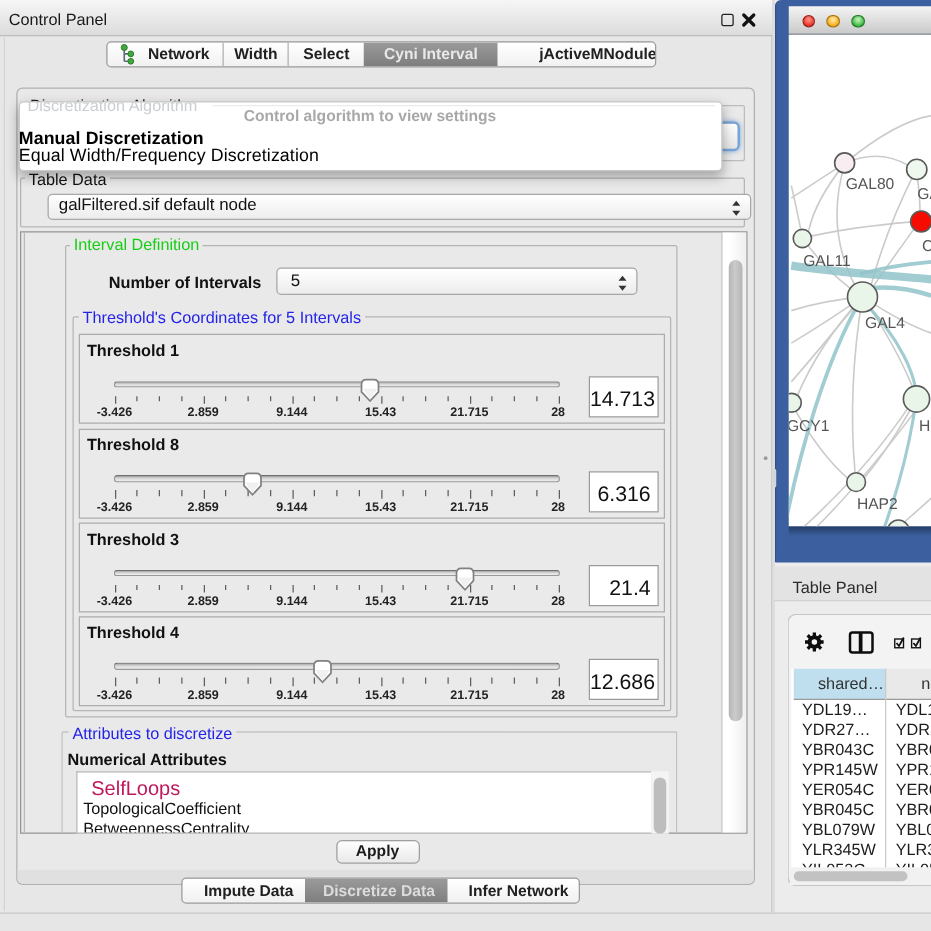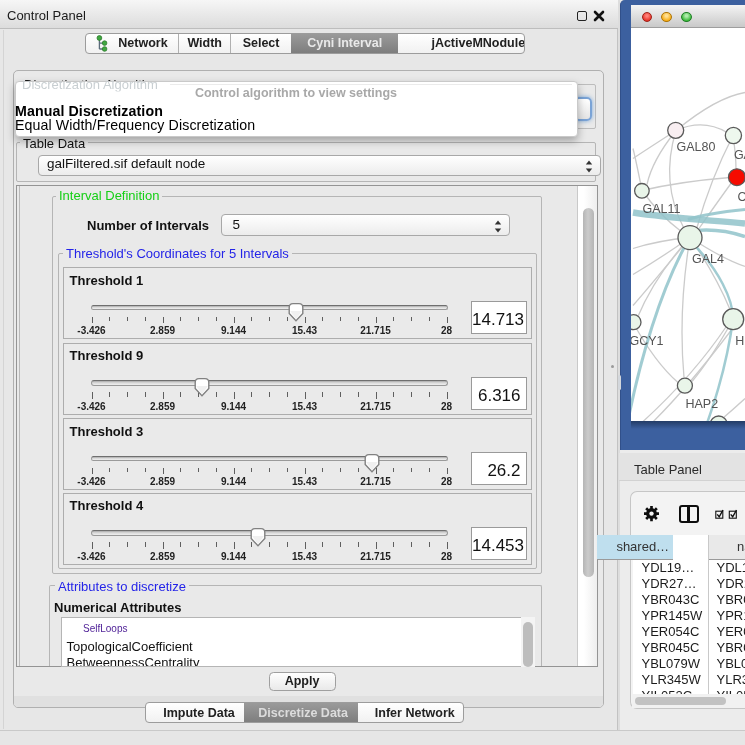--- a/index.html
+++ b/index.html
@@ -118,21 +118,21 @@
         <div class="slab" style="left:218.5px;top:58px;">15.43</div>
         <div class="slab" style="left:289.5px;top:58px;">21.715</div>
         <div class="slab" style="left:360.5px;top:58px;">28</div>
         <svg style="position:absolute;left:223.4050149557691px;top:33.5px;" width="18" height="20" viewBox="0 0 18 20">
           <path d="M9 18.8 L2.2 11.5 L2.2 5.5 Q2.2 1.6 6 1.6 L12 1.6 Q15.8 1.6 15.8 5.5 L15.8 11.5 Z" fill="#ffffff" stroke="#818181" stroke-width="1.4"></path>
           <path d="M3.2 9 L14.8 9 L9 17.4 Z" fill="#f0f0f0" stroke="none"></path>
         </svg>
         <div class="vbox" style="left:407px;top:33px;">14.713</div>
       </div>
       <div class="thr" style="top:342.7px;">
-        <div style="position:absolute;left:5.5px;top:4.5px;font-size:13px;font-weight:700;color:#111;">Threshold 9</div>
+        <div style="position:absolute;left:5.5px;top:4.5px;font-size:13px;font-weight:700;color:#111;">Threshold 8</div>
         <div style="position:absolute;left:26.5px;top:36.5px;width:357px;height:5.5px;border-radius:3px;background:linear-gradient(#a9a9a9,#d9d9d9 45%,#efefef);border:1px solid #9a9a9a;border-top-color:#6f6f6f;"></div>
         <div class="tick" style="left:27.5px;top:48.5px;height:6.5px;"></div>
         <div class="tick" style="left:45.25px;top:48.5px;height:4.5px;"></div>
         <div class="tick" style="left:63px;top:48.5px;height:4.5px;"></div>
         <div class="tick" style="left:80.75px;top:48.5px;height:4.5px;"></div>
         <div class="tick" style="left:98.5px;top:48.5px;height:6.5px;"></div>
         <div class="tick" style="left:116.25px;top:48.5px;height:4.5px;"></div>
         <div class="tick" style="left:134px;top:48.5px;height:4.5px;"></div>
         <div class="tick" style="left:151.75px;top:48.5px;height:4.5px;"></div>
         <div class="tick" style="left:169.5px;top:48.5px;height:6.5px;"></div>
@@ -187,21 +187,21 @@
         <div class="slab" style="left:5.5px;top:58px;">-3.426</div>
         <div class="slab" style="left:76.5px;top:58px;">2.859</div>
         <div class="slab" style="left:147.5px;top:58px;">9.144</div>
         <div class="slab" style="left:218.5px;top:58px;">15.43</div>
         <div class="slab" style="left:289.5px;top:58px;">21.715</div>
         <div class="slab" style="left:360.5px;top:58px;">28</div>
         <svg style="position:absolute;left:298.9438999554509px;top:33.5px;" width="18" height="20" viewBox="0 0 18 20">
           <path d="M9 18.8 L2.2 11.5 L2.2 5.5 Q2.2 1.6 6 1.6 L12 1.6 Q15.8 1.6 15.8 5.5 L15.8 11.5 Z" fill="#ffffff" stroke="#818181" stroke-width="1.4"></path>
           <path d="M3.2 9 L14.8 9 L9 17.4 Z" fill="#f0f0f0" stroke="none"></path>
         </svg>
-        <div class="vbox" style="left:407px;top:33px;">26.2</div>
+        <div class="vbox" style="left:407px;top:33px;">21.4</div>
       </div>
       <div class="thr" style="top:492.7px;">
         <div style="position:absolute;left:5.5px;top:4.5px;font-size:13px;font-weight:700;color:#111;">Threshold 4</div>
         <div style="position:absolute;left:26.5px;top:36.5px;width:357px;height:5.5px;border-radius:3px;background:linear-gradient(#a9a9a9,#d9d9d9 45%,#efefef);border:1px solid #9a9a9a;border-top-color:#6f6f6f;"></div>
         <div class="tick" style="left:27.5px;top:48.5px;height:6.5px;"></div>
         <div class="tick" style="left:45.25px;top:48.5px;height:4.5px;"></div>
         <div class="tick" style="left:63px;top:48.5px;height:4.5px;"></div>
         <div class="tick" style="left:80.75px;top:48.5px;height:4.5px;"></div>
         <div class="tick" style="left:98.5px;top:48.5px;height:6.5px;"></div>
         <div class="tick" style="left:116.25px;top:48.5px;height:4.5px;"></div>
@@ -223,29 +223,29 @@
         <div class="slab" style="left:5.5px;top:58px;">-3.426</div>
         <div class="slab" style="left:76.5px;top:58px;">2.859</div>
         <div class="slab" style="left:147.5px;top:58px;">9.144</div>
         <div class="slab" style="left:218.5px;top:58px;">15.43</div>
         <div class="slab" style="left:289.5px;top:58px;">21.715</div>
         <div class="slab" style="left:360.5px;top:58px;">28</div>
         <svg style="position:absolute;left:185.34751479666517px;top:33.5px;" width="18" height="20" viewBox="0 0 18 20">
           <path d="M9 18.8 L2.2 11.5 L2.2 5.5 Q2.2 1.6 6 1.6 L12 1.6 Q15.8 1.6 15.8 5.5 L15.8 11.5 Z" fill="#ffffff" stroke="#818181" stroke-width="1.4"></path>
           <path d="M3.2 9 L14.8 9 L9 17.4 Z" fill="#f0f0f0" stroke="none"></path>
         </svg>
-        <div class="vbox" style="left:407px;top:33px;">14.453</div>
+        <div class="vbox" style="left:407px;top:33px;">12.686</div>
       </div>
     </div>
 
   <div class="abs" style="left:49px;top:585px;width:493px;height:81px;border:1px solid #b5b5b5;border-bottom:none;border-radius:2px 2px 0 0;"></div>
   <div class="grouplab" style="left:55px;top:580px;color:#2424e8;">Attributes to discretize</div>
   <div class="abs" style="left:54px;top:600px;font-size:13px;font-weight:700;color:#111;">Numerical Attributes</div>
   <div class="abs" style="left:61px;top:616.5px;width:460px;height:50px;background:#fff;border:1px solid #b5b5b5;border-right:none;overflow:hidden;">
-    <div style="position:absolute;left:21px;top:5px;font-size:10px;color:#4c1d95;">SelfLoops</div>
+    <div style="position:absolute;left:11px;top:5px;font-size:16px;color:#be185d;">SelfLoops</div>
     <div style="position:absolute;left:4.5px;top:21px;font-size:13px;color:#111;">TopologicalCoefficient</div>
     <div style="position:absolute;left:4.5px;top:37px;font-size:13px;color:#111;">BetweennessCentrality</div>
   </div>
   <div class="abs" style="left:521px;top:616.5px;width:14px;height:50px;background:#f4f4f4;"></div>
   <div class="abs" style="left:523px;top:621.5px;width:10px;height:45px;background:#bdbdbd;border-radius:5px;"></div>
 
   <div class="abs" style="left:268.5px;top:671.5px;width:67px;height:19px;border:1px solid #9f9f9f;border-radius:4.5px;background:linear-gradient(#fefefe,#e9e9e9);text-align:center;font-size:12.5px;font-weight:600;color:#1c1c1c;line-height:17.5px;">Apply</div>
 
   <div class="abs" style="left:144.5px;top:701.5px;width:319.5px;height:21.5px;background:linear-gradient(#ffffff,#f1f1f1);border:1px solid #9c9c9c;border-radius:4px;overflow:hidden;font-size:12.5px;line-height:20px;">
     <div class="seg" style="left:0;width:98px;padding-left:9px;">Impute Data</div>
@@ -337,21 +337,21 @@
   <svg class="abs" style="left:715px;top:508.5px;" width="25" height="11" viewBox="0 0 25 11">
       <g fill="none" stroke="#111" stroke-width="1.1">
         <rect x="0.8" y="2.2" width="7" height="7"></rect>
         <rect x="14.3" y="2.2" width="7" height="7"></rect>
         <path d="M2.2 5.4 L4.2 7.8 L8 1" stroke-width="1.4"></path>
         <path d="M15.7 5.4 L17.7 7.8 L21.5 1" stroke-width="1.4"></path>
       </g>
     </svg>
 
   <div class="abs" style="left:632.5px;top:534.5px;width:112.5px;height:159px;background:#ffffff;"></div>
-  <div class="abs" style="left:597px;top:534.5px;width:75.5px;height:25px;background:#bfdfee;border-bottom:1px solid #9a9a9a;font-size:13px;color:#333;text-align:center;line-height:24px;padding-left:16px;">shared…</div>
+  <div class="abs" style="left:635px;top:534.5px;width:75.5px;height:25px;background:#bfdfee;border-bottom:1px solid #9a9a9a;font-size:13px;color:#333;text-align:center;line-height:24px;padding-left:16px;">shared…</div>
   <div class="abs" style="left:708px;top:534.5px;width:37px;height:25px;background:#e9e9e9;border-bottom:1px solid #9a9a9a;font-size:13px;color:#333;padding-left:29px;line-height:24px;overflow:hidden;">na</div>
   <div class="abs" style="left:708px;top:534.5px;width:1px;height:159.5px;background:#c9c9c9;"></div>
   <div id="tablerows" class="abs" style="left:632.5px;top:559.5px;width:112.5px;height:134px;overflow:hidden;">
       <div class="abs row1" style="left:9px;top:0.5px;">YDL19…</div>
       <div class="abs row1" style="left:84px;top:0.5px;">YDL19…</div>
       <div class="abs row1" style="left:9px;top:16.5px;">YDR27…</div>
       <div class="abs row1" style="left:84px;top:16.5px;">YDR27…</div>
       <div class="abs row1" style="left:9px;top:32.5px;">YBR043C</div>
       <div class="abs row1" style="left:84px;top:32.5px;">YBR043C</div>
       <div class="abs row1" style="left:9px;top:48.5px;">YPR145W</div>

